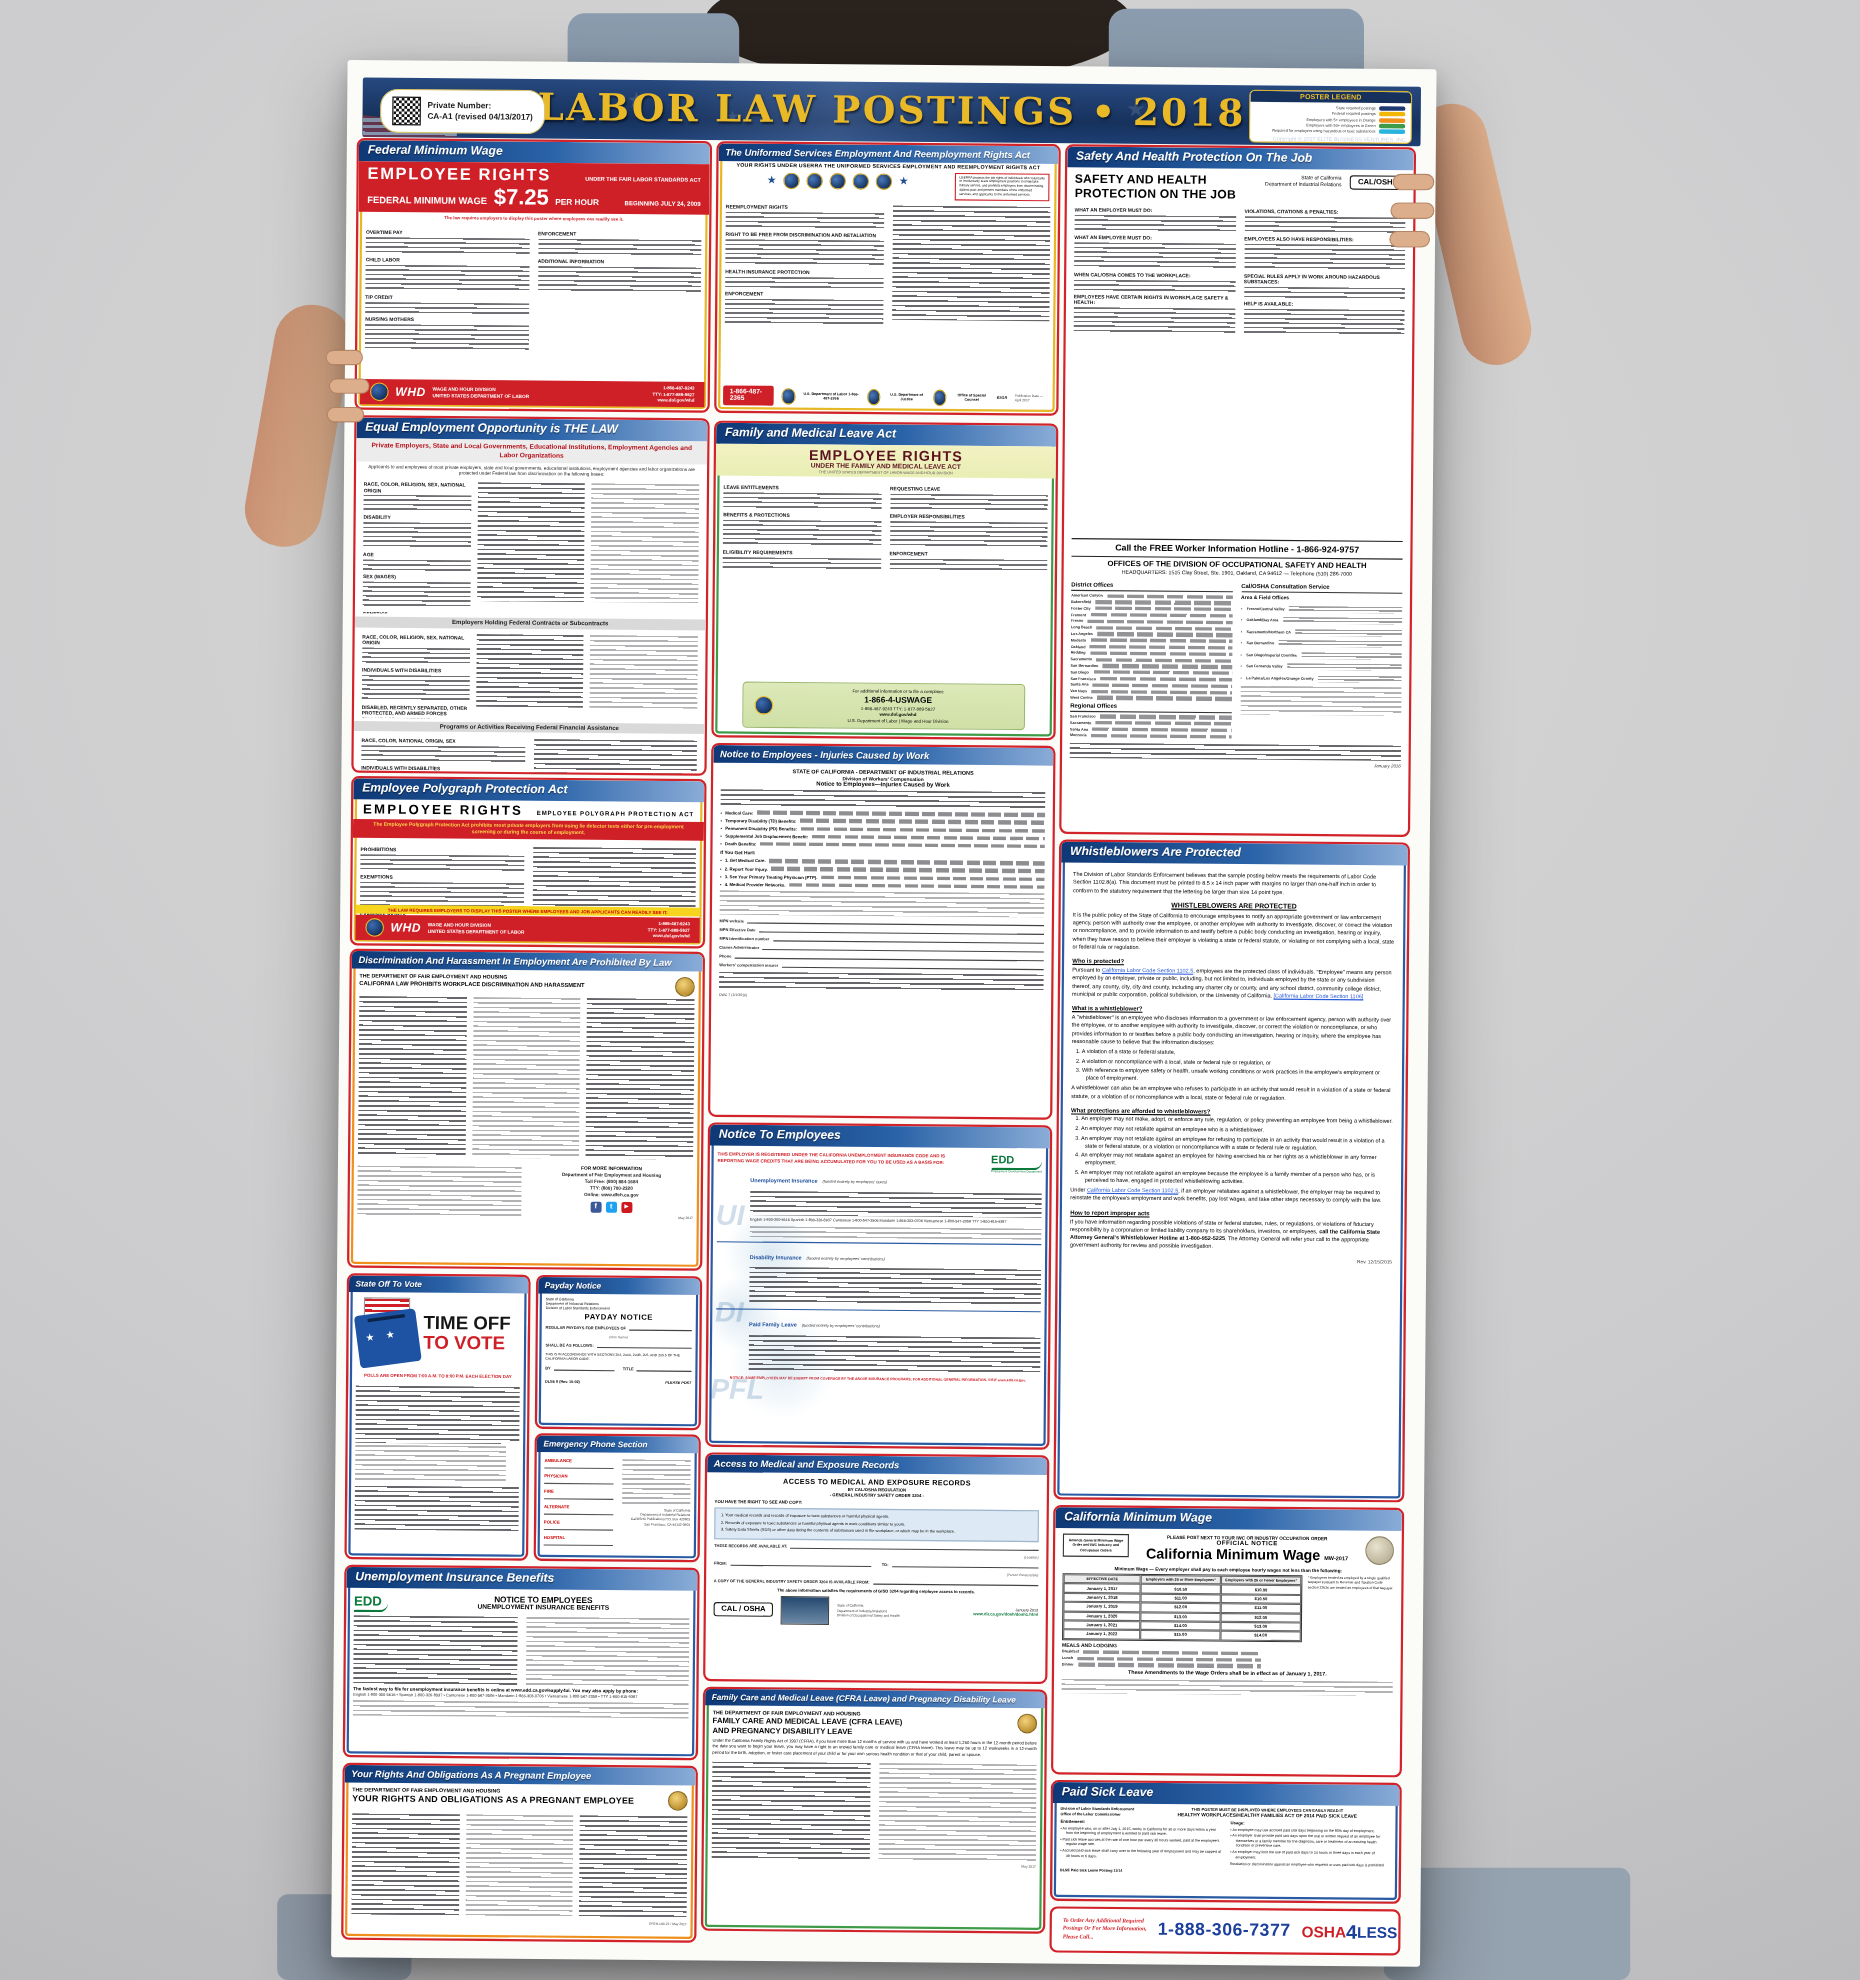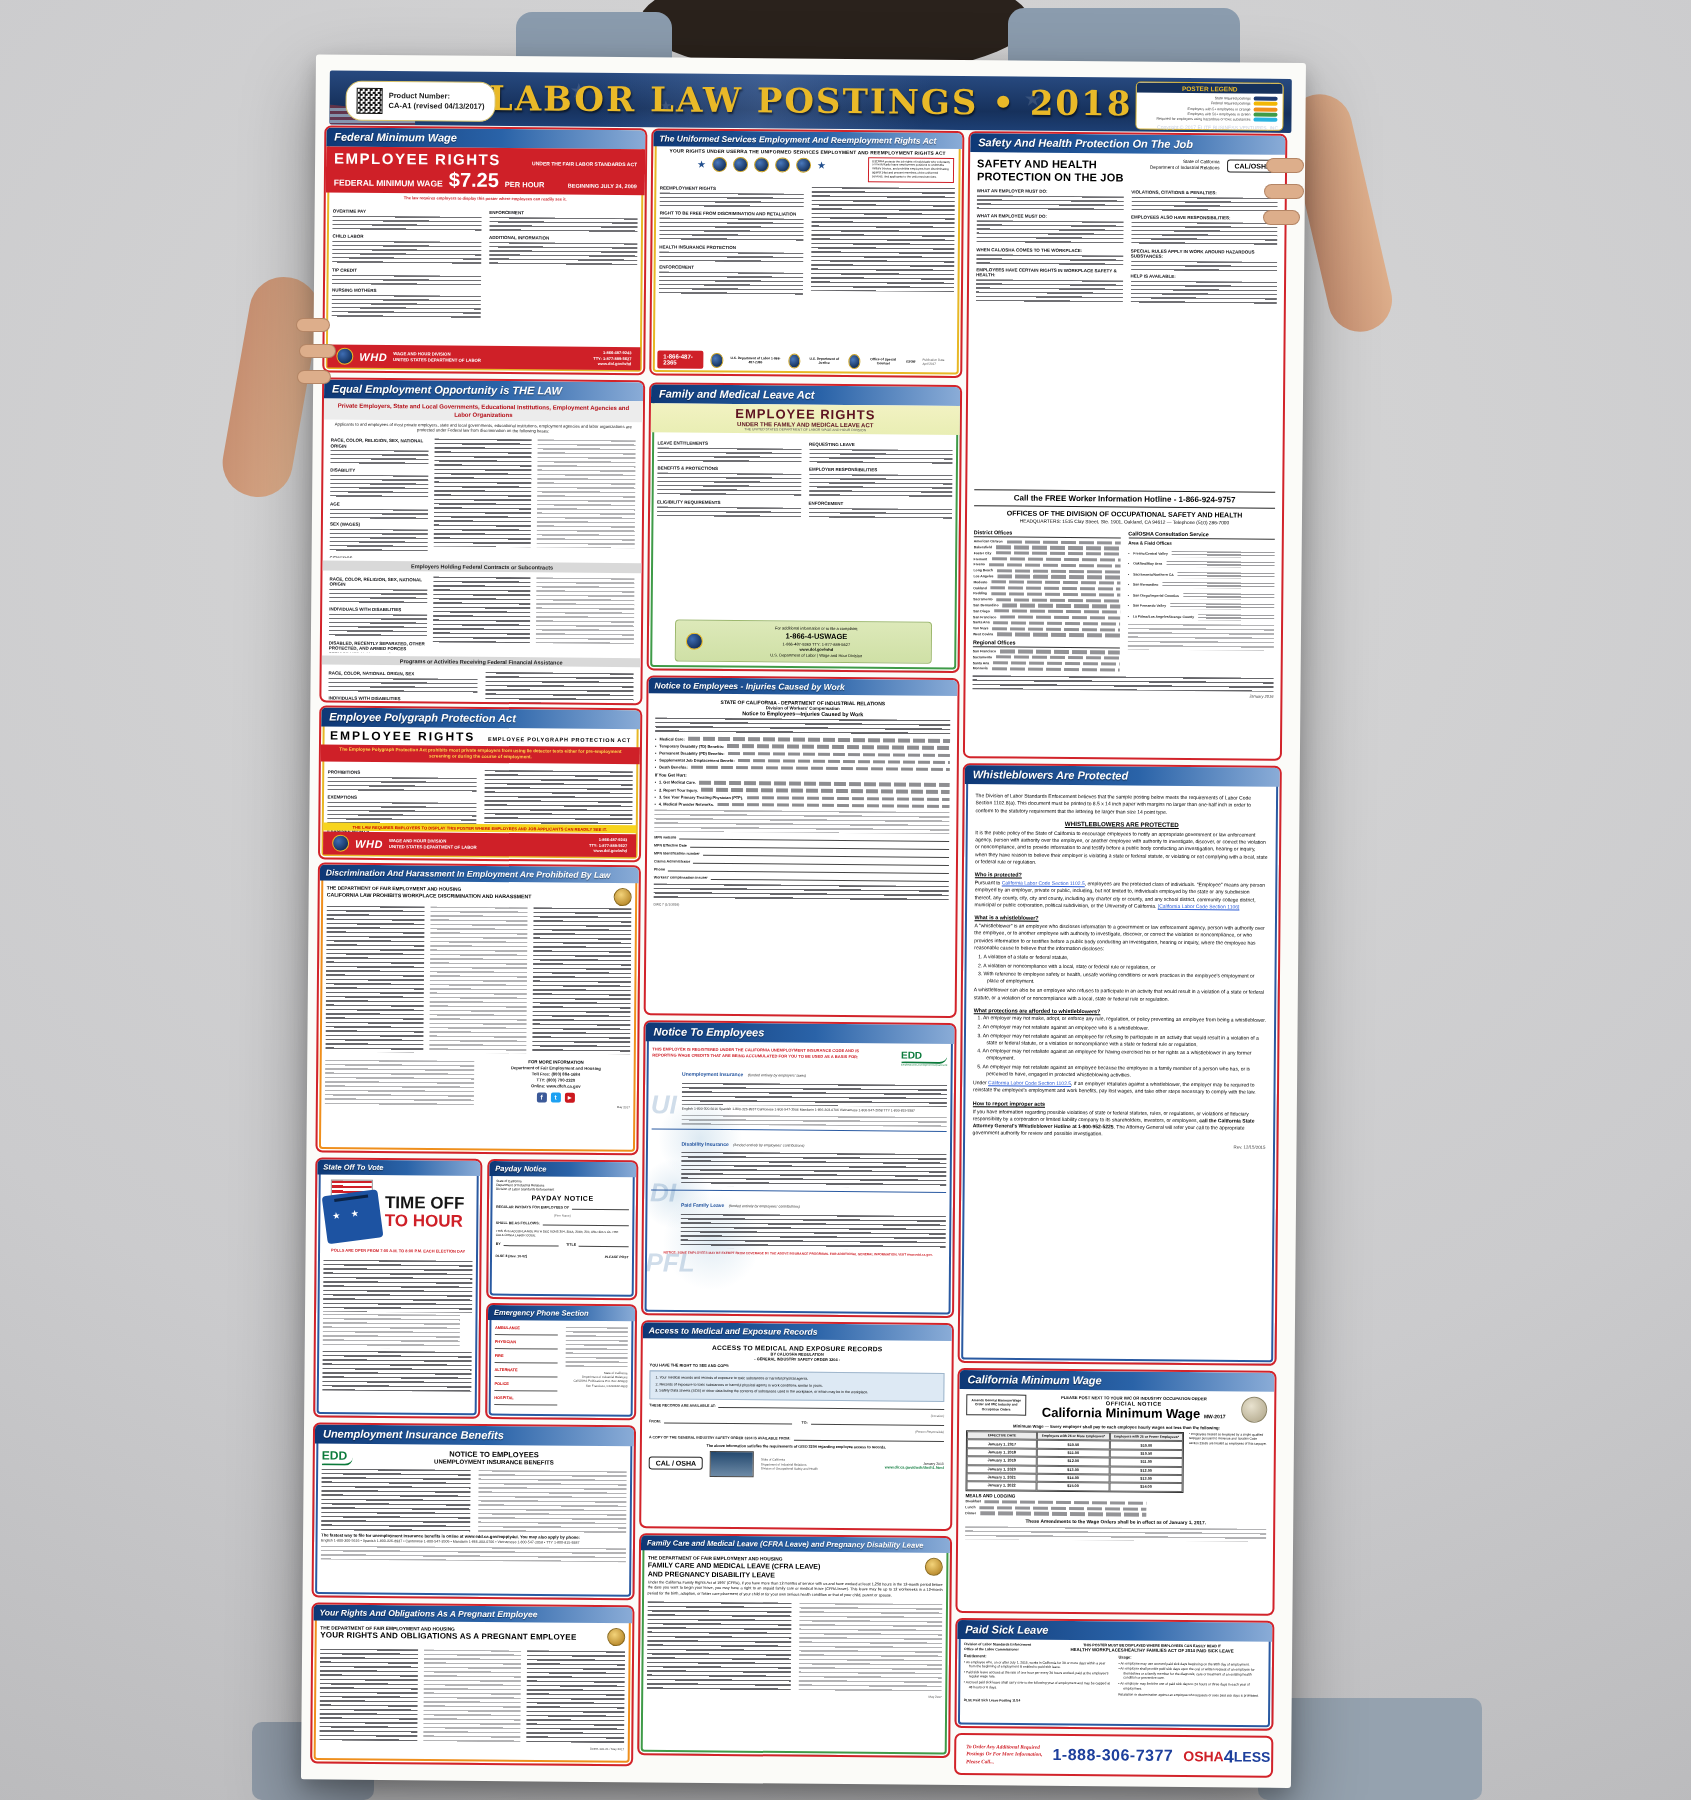--- a/index.html
+++ b/index.html
@@ -251,21 +251,21 @@
     <div class="banner">
       <div class="shine"></div>
       <span class="bstar" style="left:240px;top:6px;">★</span>
       <span class="bstar" style="left:330px;top:24px;font-size:14px;">★</span>
       <span class="bstar" style="right:250px;top:10px;">★</span>
       <div class="flagbits"></div>
       <div class="banner-title">LABOR LAW POSTINGS • 2018</div>
       <div class="prodbox">
         <div class="qr"></div>
         <div>
-          <div class="prod-t">Product Number:</div>
+          <div class="prod-t">Private Number:</div>
           <div class="prod-t">CA-A1 (revised 04/13/2017)</div>
         </div>
       </div>
       <div class="legend">
         <div class="lg-hd">POSTER LEGEND</div>
         <div class="lg-bd">
             <div class="lg-item">
               <span class="lab">State required postings</span>
               <span class="chip" style="background: rgb(30, 58, 112);"></span>
             </div>
@@ -457,21 +457,21 @@
     <div class="sec inblue" style="left:9px;top:1103px;width:167px;height:260px;">
       <div class="hd xs">State Off To Vote</div>
       <div class="vote-wrap">
         <div class="ballot">
           <div class="env"></div>
           <div class="box"></div>
           <div class="slot"></div>
         </div>
         <div>
           <div class="vote-t1">TIME OFF</div>
-          <div class="vote-t2">TO HOUR</div>
+          <div class="vote-t2">TO VOTE</div>
         </div>
       </div>
       <div class="vote-h">POLLS ARE OPEN FROM 7:00 A.M. TO 8:00 P.M. EACH ELECTION DAY</div>
       <div class="bd" style="padding-top:2px;">
         <div class="tx" style="height:52px;"></div>
         <div class="tx lt" style="height:34px;width:92%;"></div>
         <div class="tx" style="height:40px;"></div>
       </div>
     </div>
 

